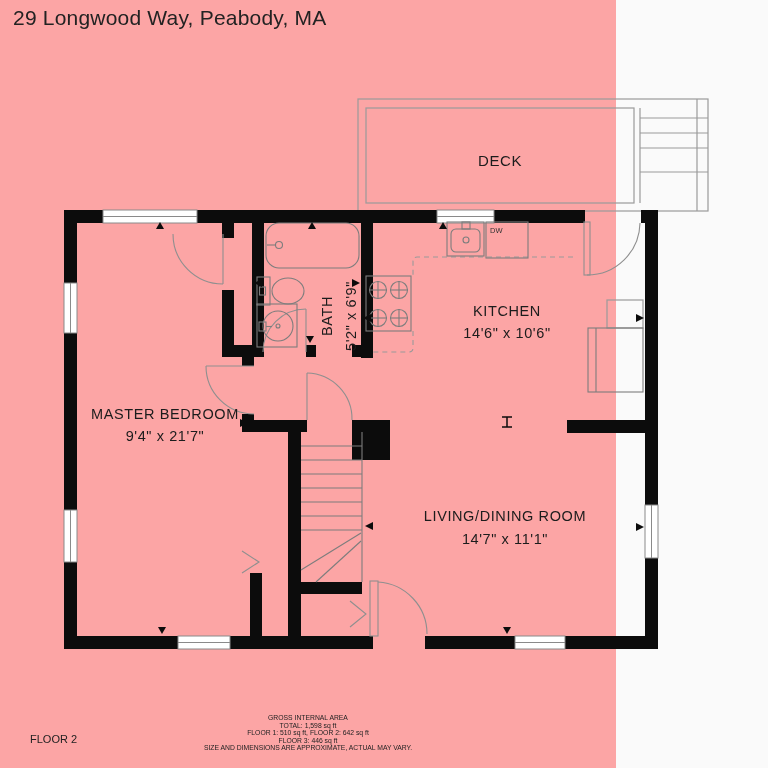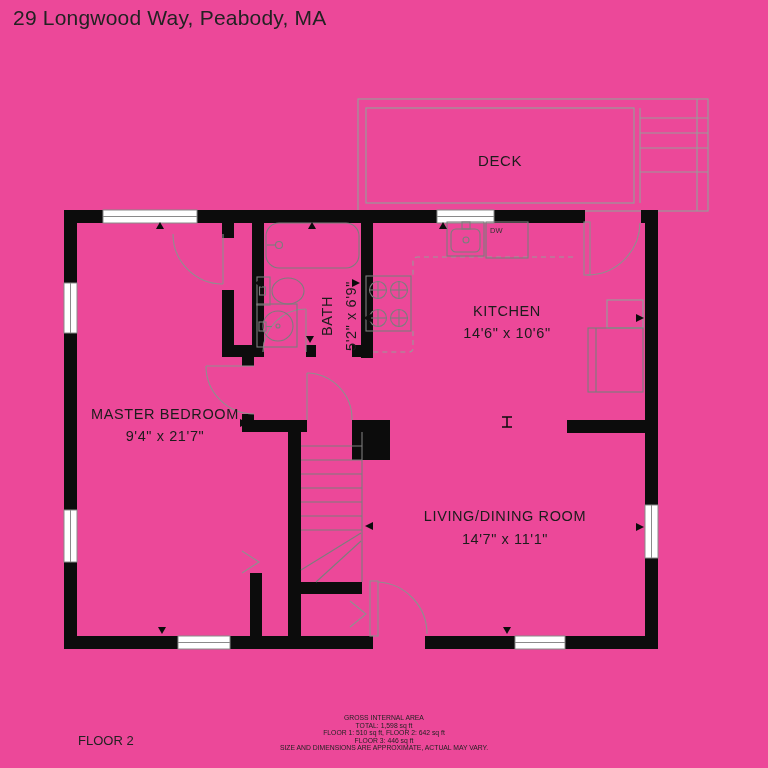--- a/index.html
+++ b/index.html
@@ -1,31 +1,31 @@
 <!DOCTYPE html>
 <html><head>
 <meta charset="utf-8">
 <style>
   html,body{margin:0;padding:0;}
   body{width:768px;height:768px;background:#fafafa;font-family:"Liberation Sans",sans-serif;overflow:hidden;}
-  .canvas{position:relative;width:768px;height:768px;background:#ec4899;}
+  .canvas{position:relative;width:616px;height:768px;background:#fca5a5;}
   .title{position:absolute;left:13px;top:6px;font-size:21px;color:#222;letter-spacing:0.2px;}
   svg{position:absolute;left:0;top:0;}
   .wall{fill:#0c0c0c;stroke:none;}
   .thin{stroke:#9a9a9a;stroke-width:1.2;fill:none;}
   .fix{stroke:#7d7d7d;stroke-width:1.1;fill:none;}
   .door{stroke:#8f8f8f;stroke-width:1.1;fill:none;}
   .dash{stroke:#9a9a9a;stroke-width:1.1;fill:none;stroke-dasharray:5 4;}
   .winrect{fill:#ffffff;stroke:#8a8a8a;stroke-width:1;}
   .winline{stroke:#8a8a8a;stroke-width:1;}
   .arrow{fill:#0c0c0c;}
   .roomname{font-family:"Liberation Sans",sans-serif;font-size:14.5px;fill:#1c1c1c;letter-spacing:0.6px;}
   .dwtext{font-family:"Liberation Sans",sans-serif;font-size:7.5px;fill:#333;}
   .footer{position:absolute;left:0;right:0;top:714px;text-align:center;font-size:6.8px;line-height:7.6px;color:#222;}
-  .floorlabel{position:absolute;left:30px;top:733px;font-size:13px;color:#222;margin-left:48px;}
+  .floorlabel{position:absolute;left:30px;top:733px;font-size:11px;color:#222;}
 </style>
 </head>
 <body>
 
 <div class="canvas">
 
   <div class="title">29 Longwood Way, Peabody, MA</div>
 
   <svg width="768" height="768" viewBox="0 0 768 768">
 

